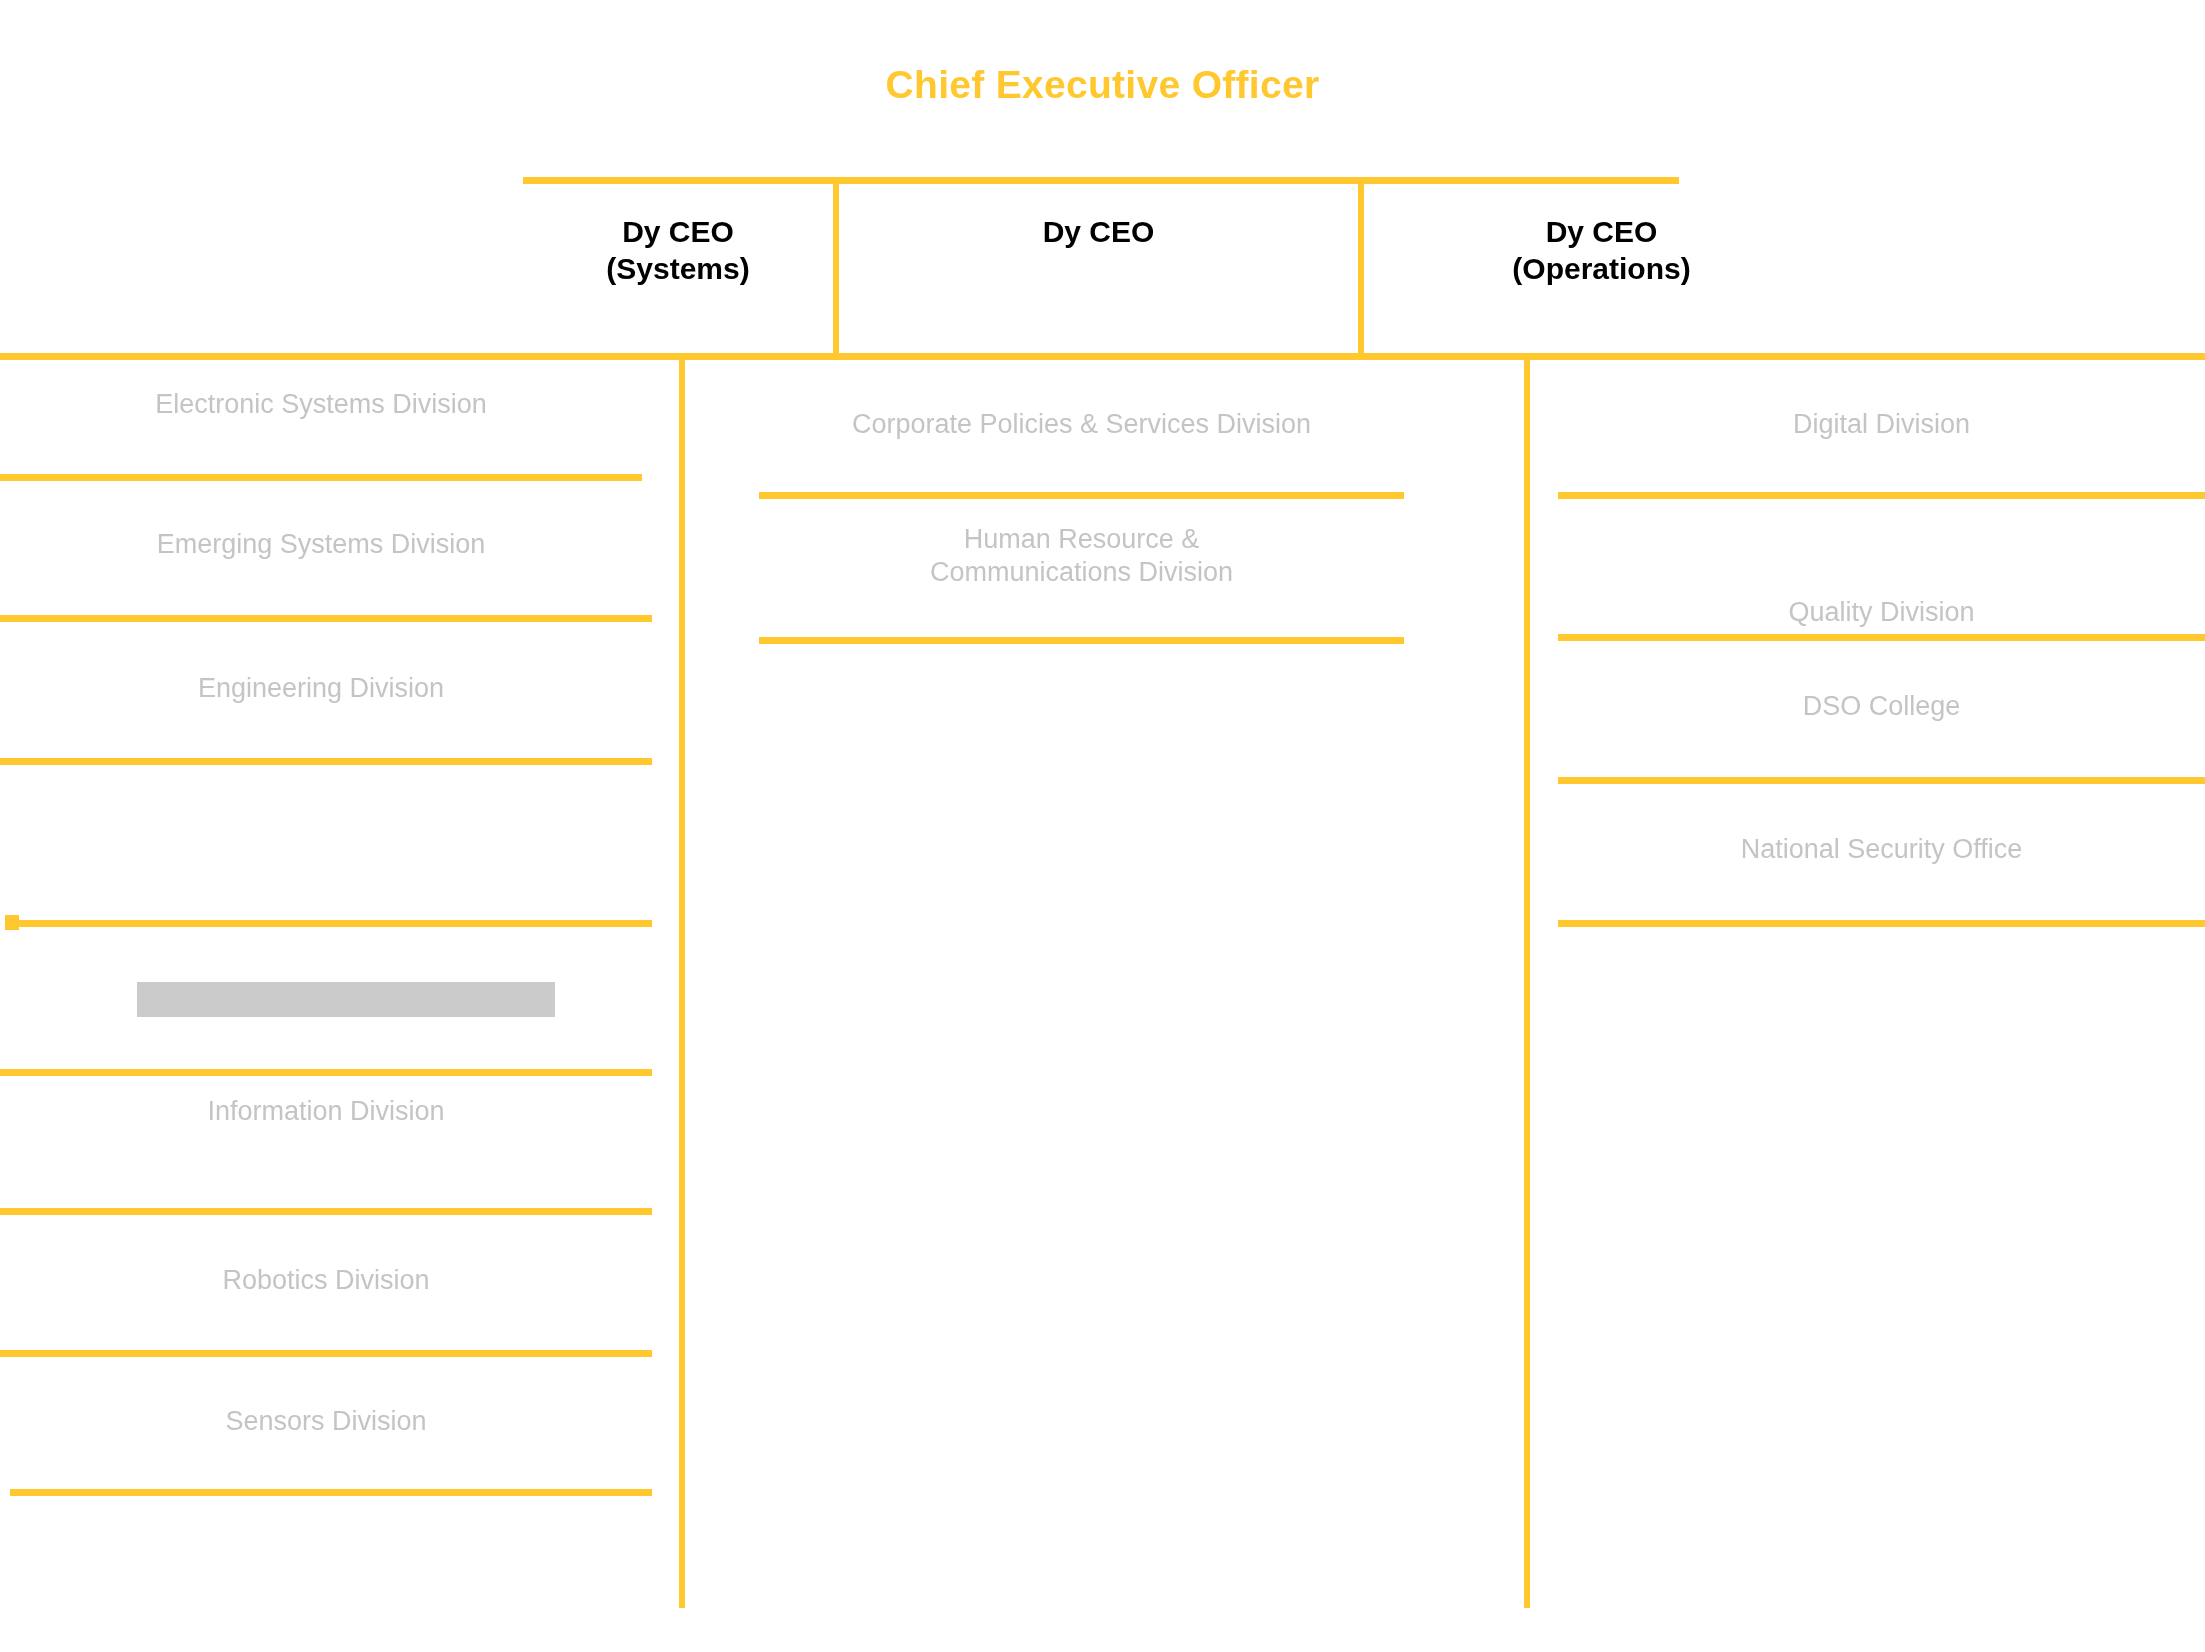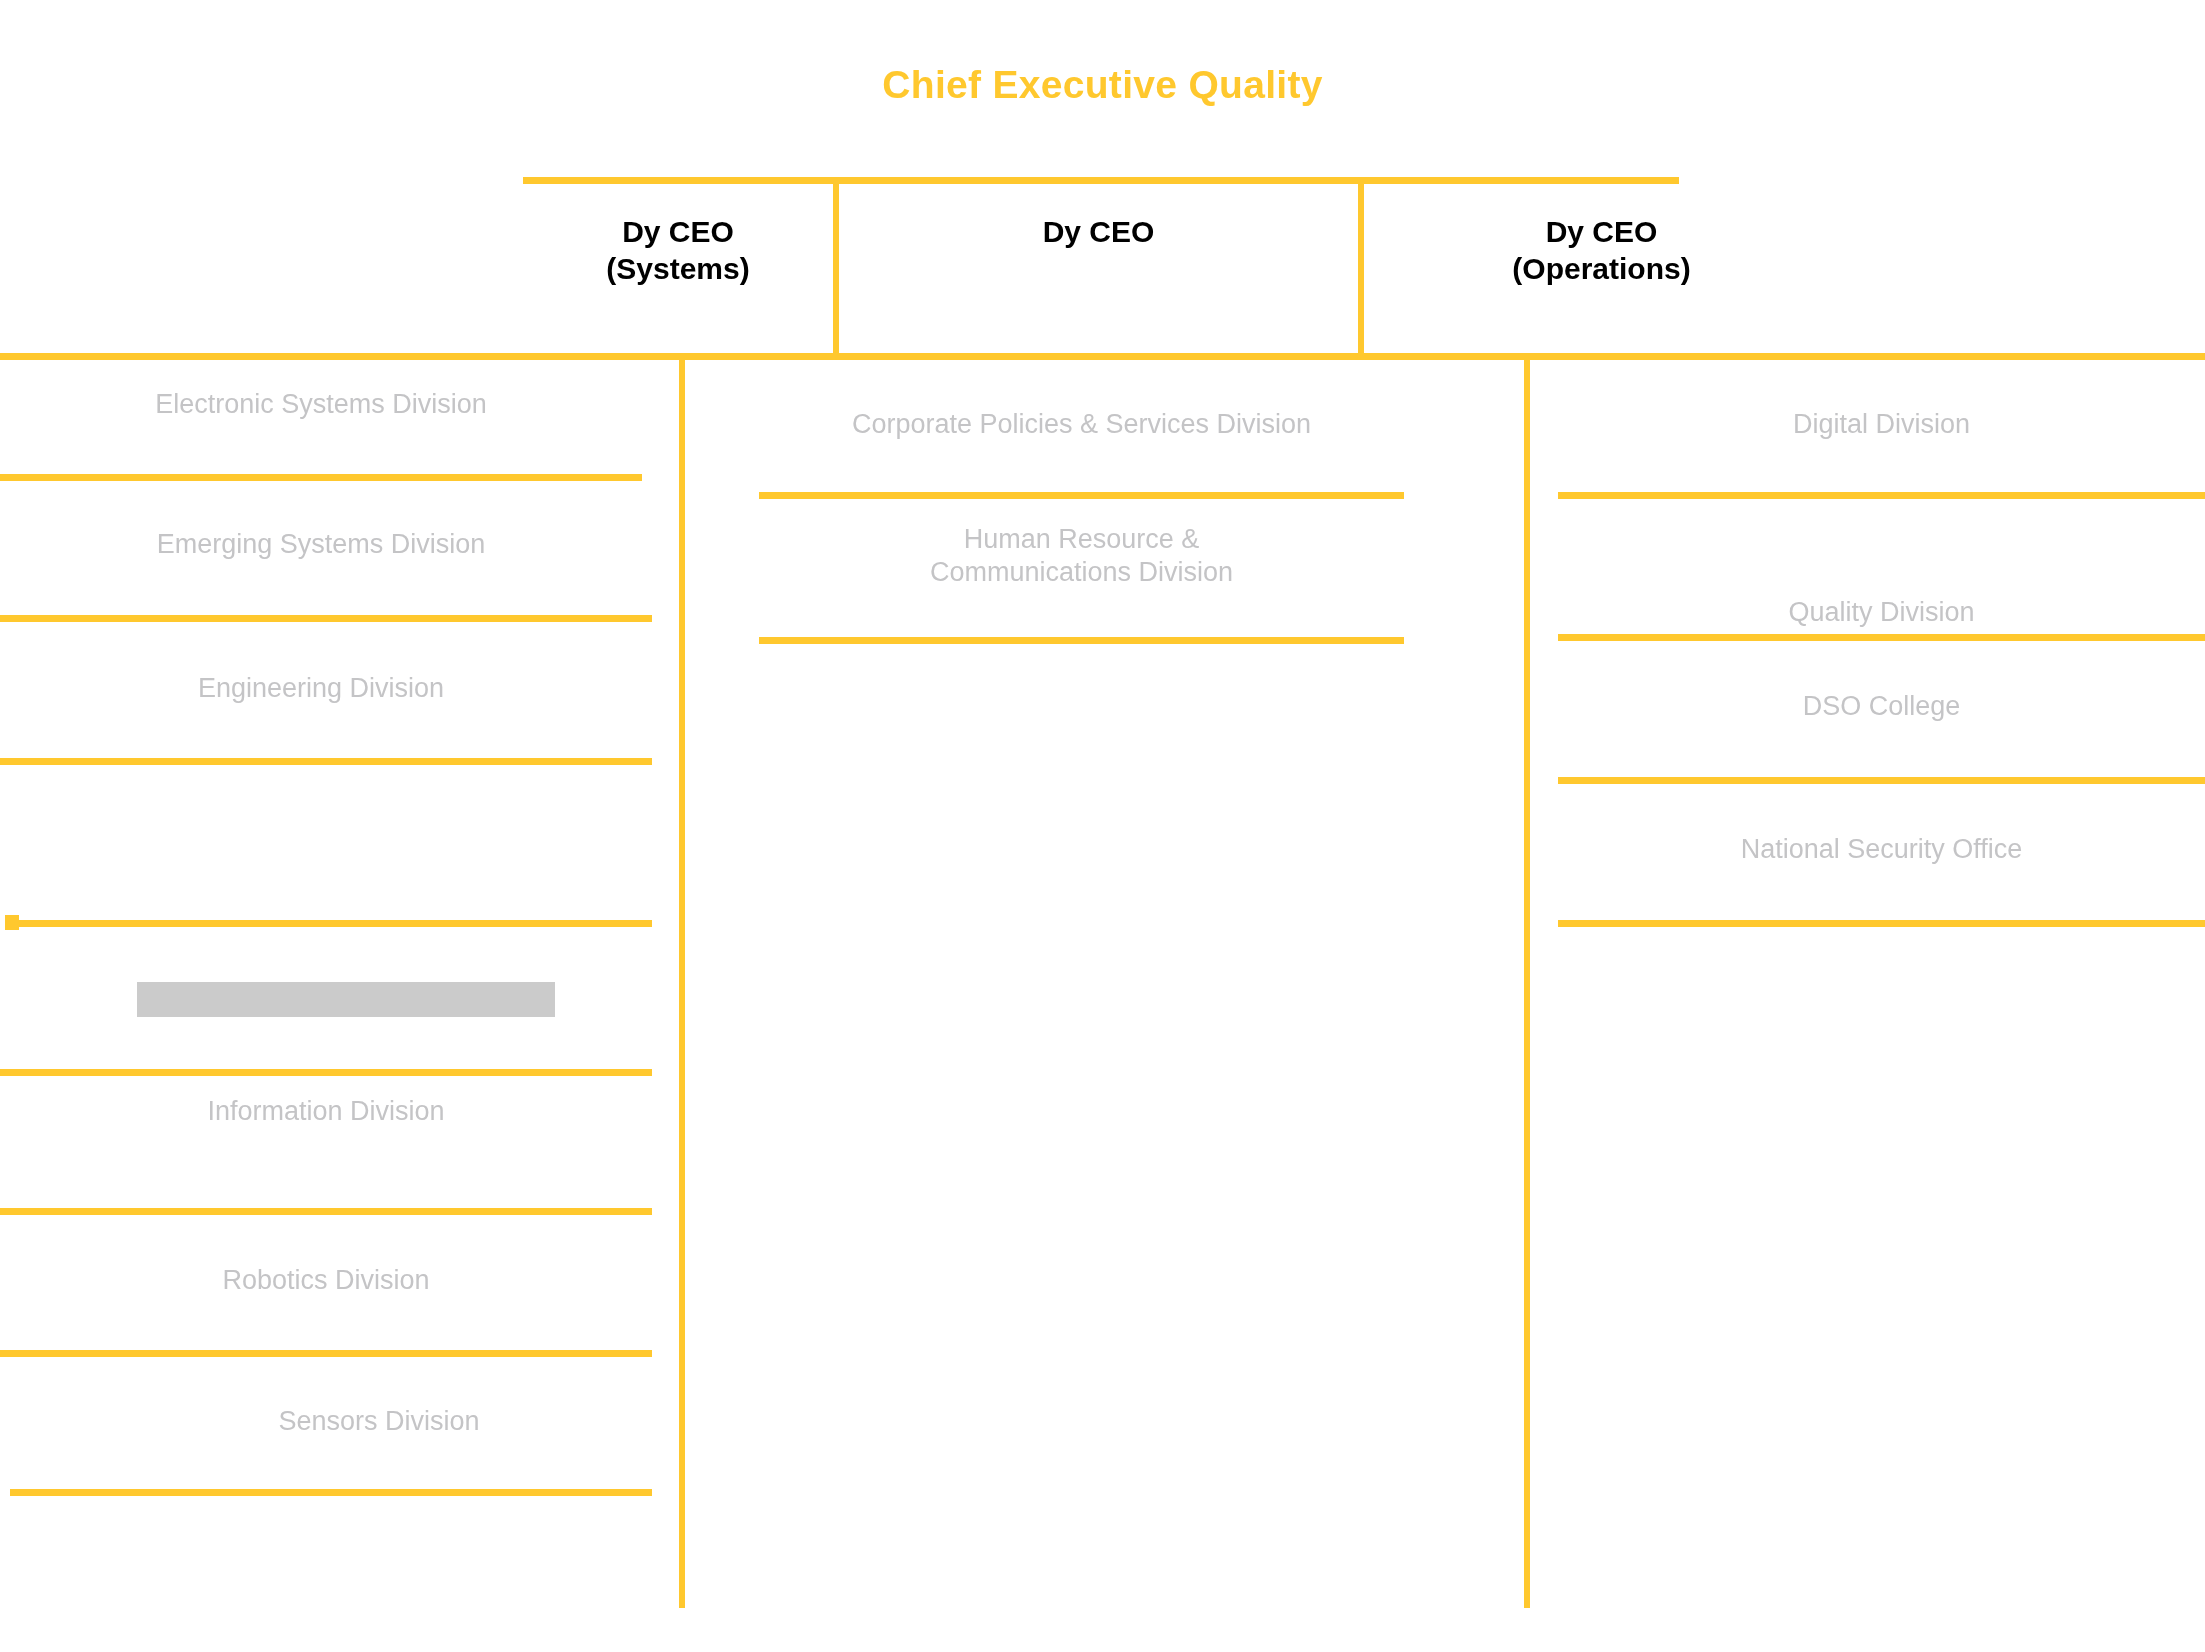--- a/index.html
+++ b/index.html
@@ -69,21 +69,21 @@
   .redacted {
     position: absolute;
     background: #CBCBCB;
   }
 </style>
 </head>
 <body>
 
 <div id="chart-root">
 
-  <div class="ceo-title">Chief Executive Quality</div>
+  <div class="ceo-title">Chief Executive Officer</div>
 
   <div class="hrule" style="left:523px; top:177px; width:1156px;"></div>
 
   <div class="vrule" style="left:833px; top:182px; height:177px;"></div>
   <div class="vrule" style="left:1358px; top:182px; height:177px;"></div>
 
   <div class="dyceo" style="left:523px; width:310px;">
     <span>Dy CEO</span>
     <span class="l2">(Systems)</span>
   </div>
@@ -126,21 +126,21 @@
   <div class="division" style="left:0px; top:1095px; width:652px;">
     <span>Information Division</span>
   </div>
   <div class="hrule" style="left:0px; top:1208px; width:652px;"></div>
 
   <div class="division" style="left:0px; top:1264px; width:652px;">
     <span>Robotics Division</span>
   </div>
   <div class="hrule" style="left:0px; top:1350px; width:652px;"></div>
 
-  <div class="division" style="left:12px; top:1405px; width:652px;padding-left:41px;">
+  <div class="division" style="left:0px; top:1405px; width:652px;">
     <span>Sensors Division</span>
   </div>
   <div class="hrule" style="left:10px; top:1489px; width:642px;"></div>
 
   <div class="division" style="left:759px; top:408px; width:645px;">
     <span>Corporate Policies &amp; Services Division</span>
   </div>
   <div class="hrule" style="left:759px; top:492px; width:645px;"></div>
 
   <div class="division" style="left:759px; top:523px; width:645px;">

